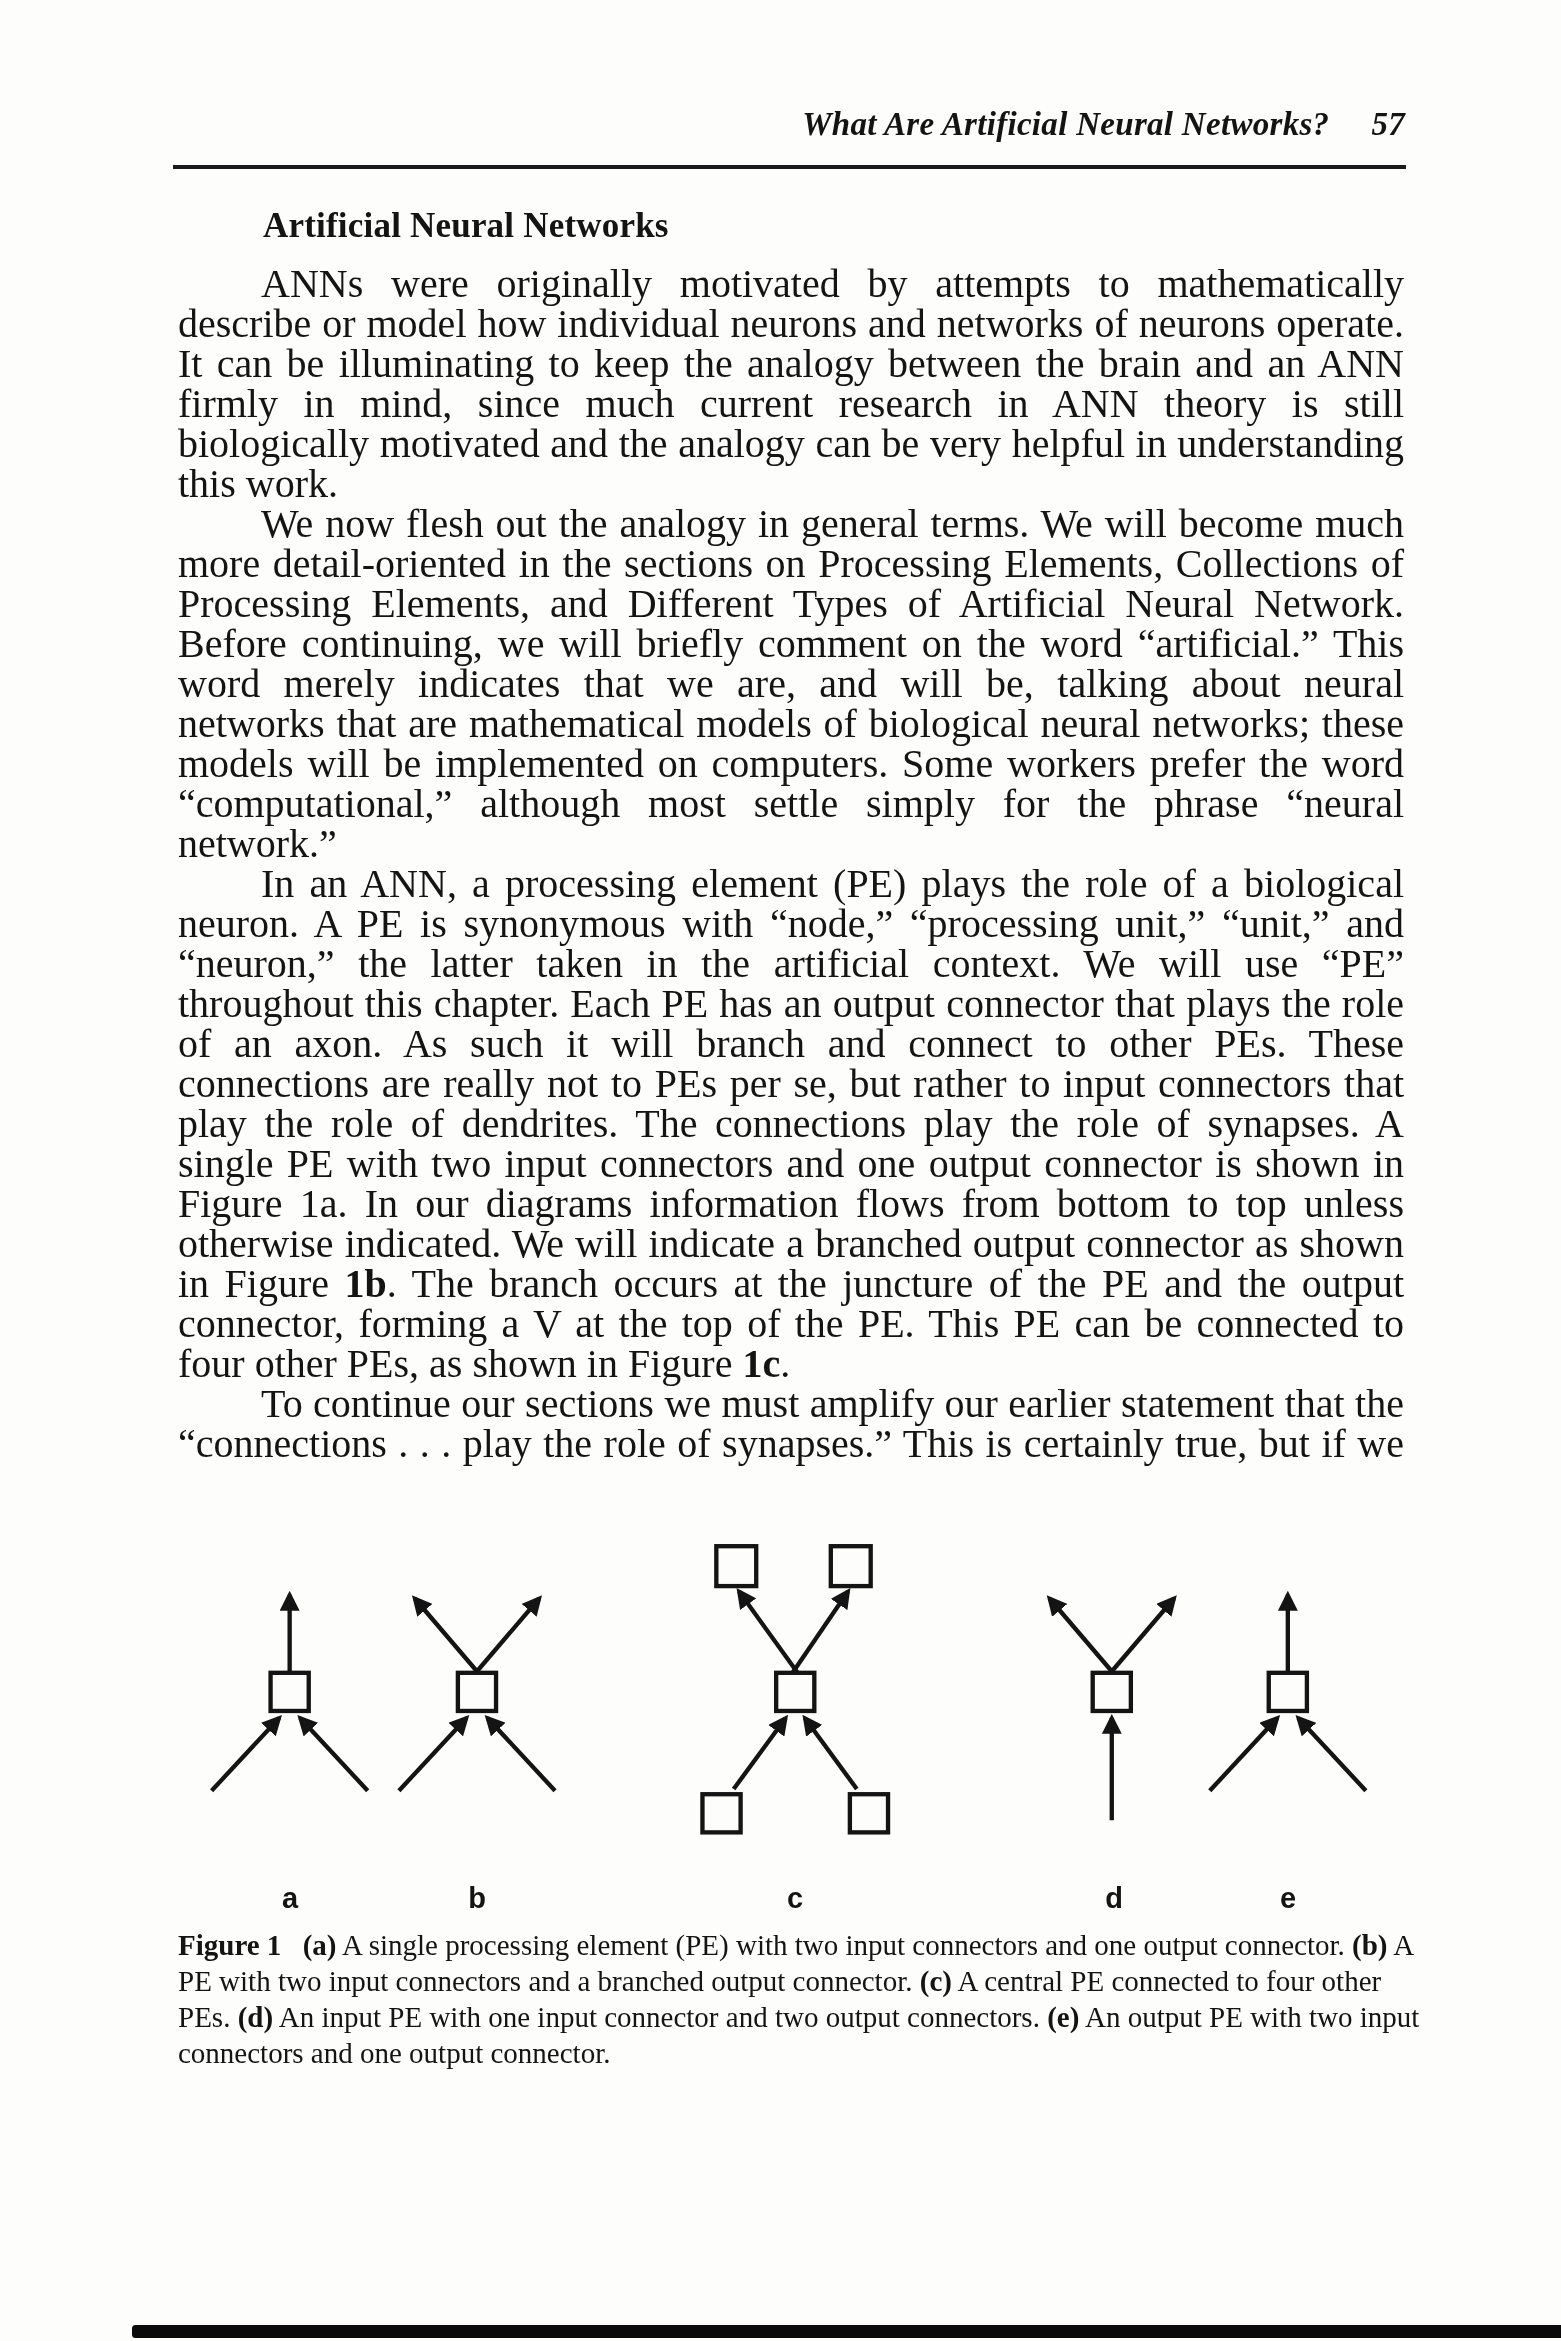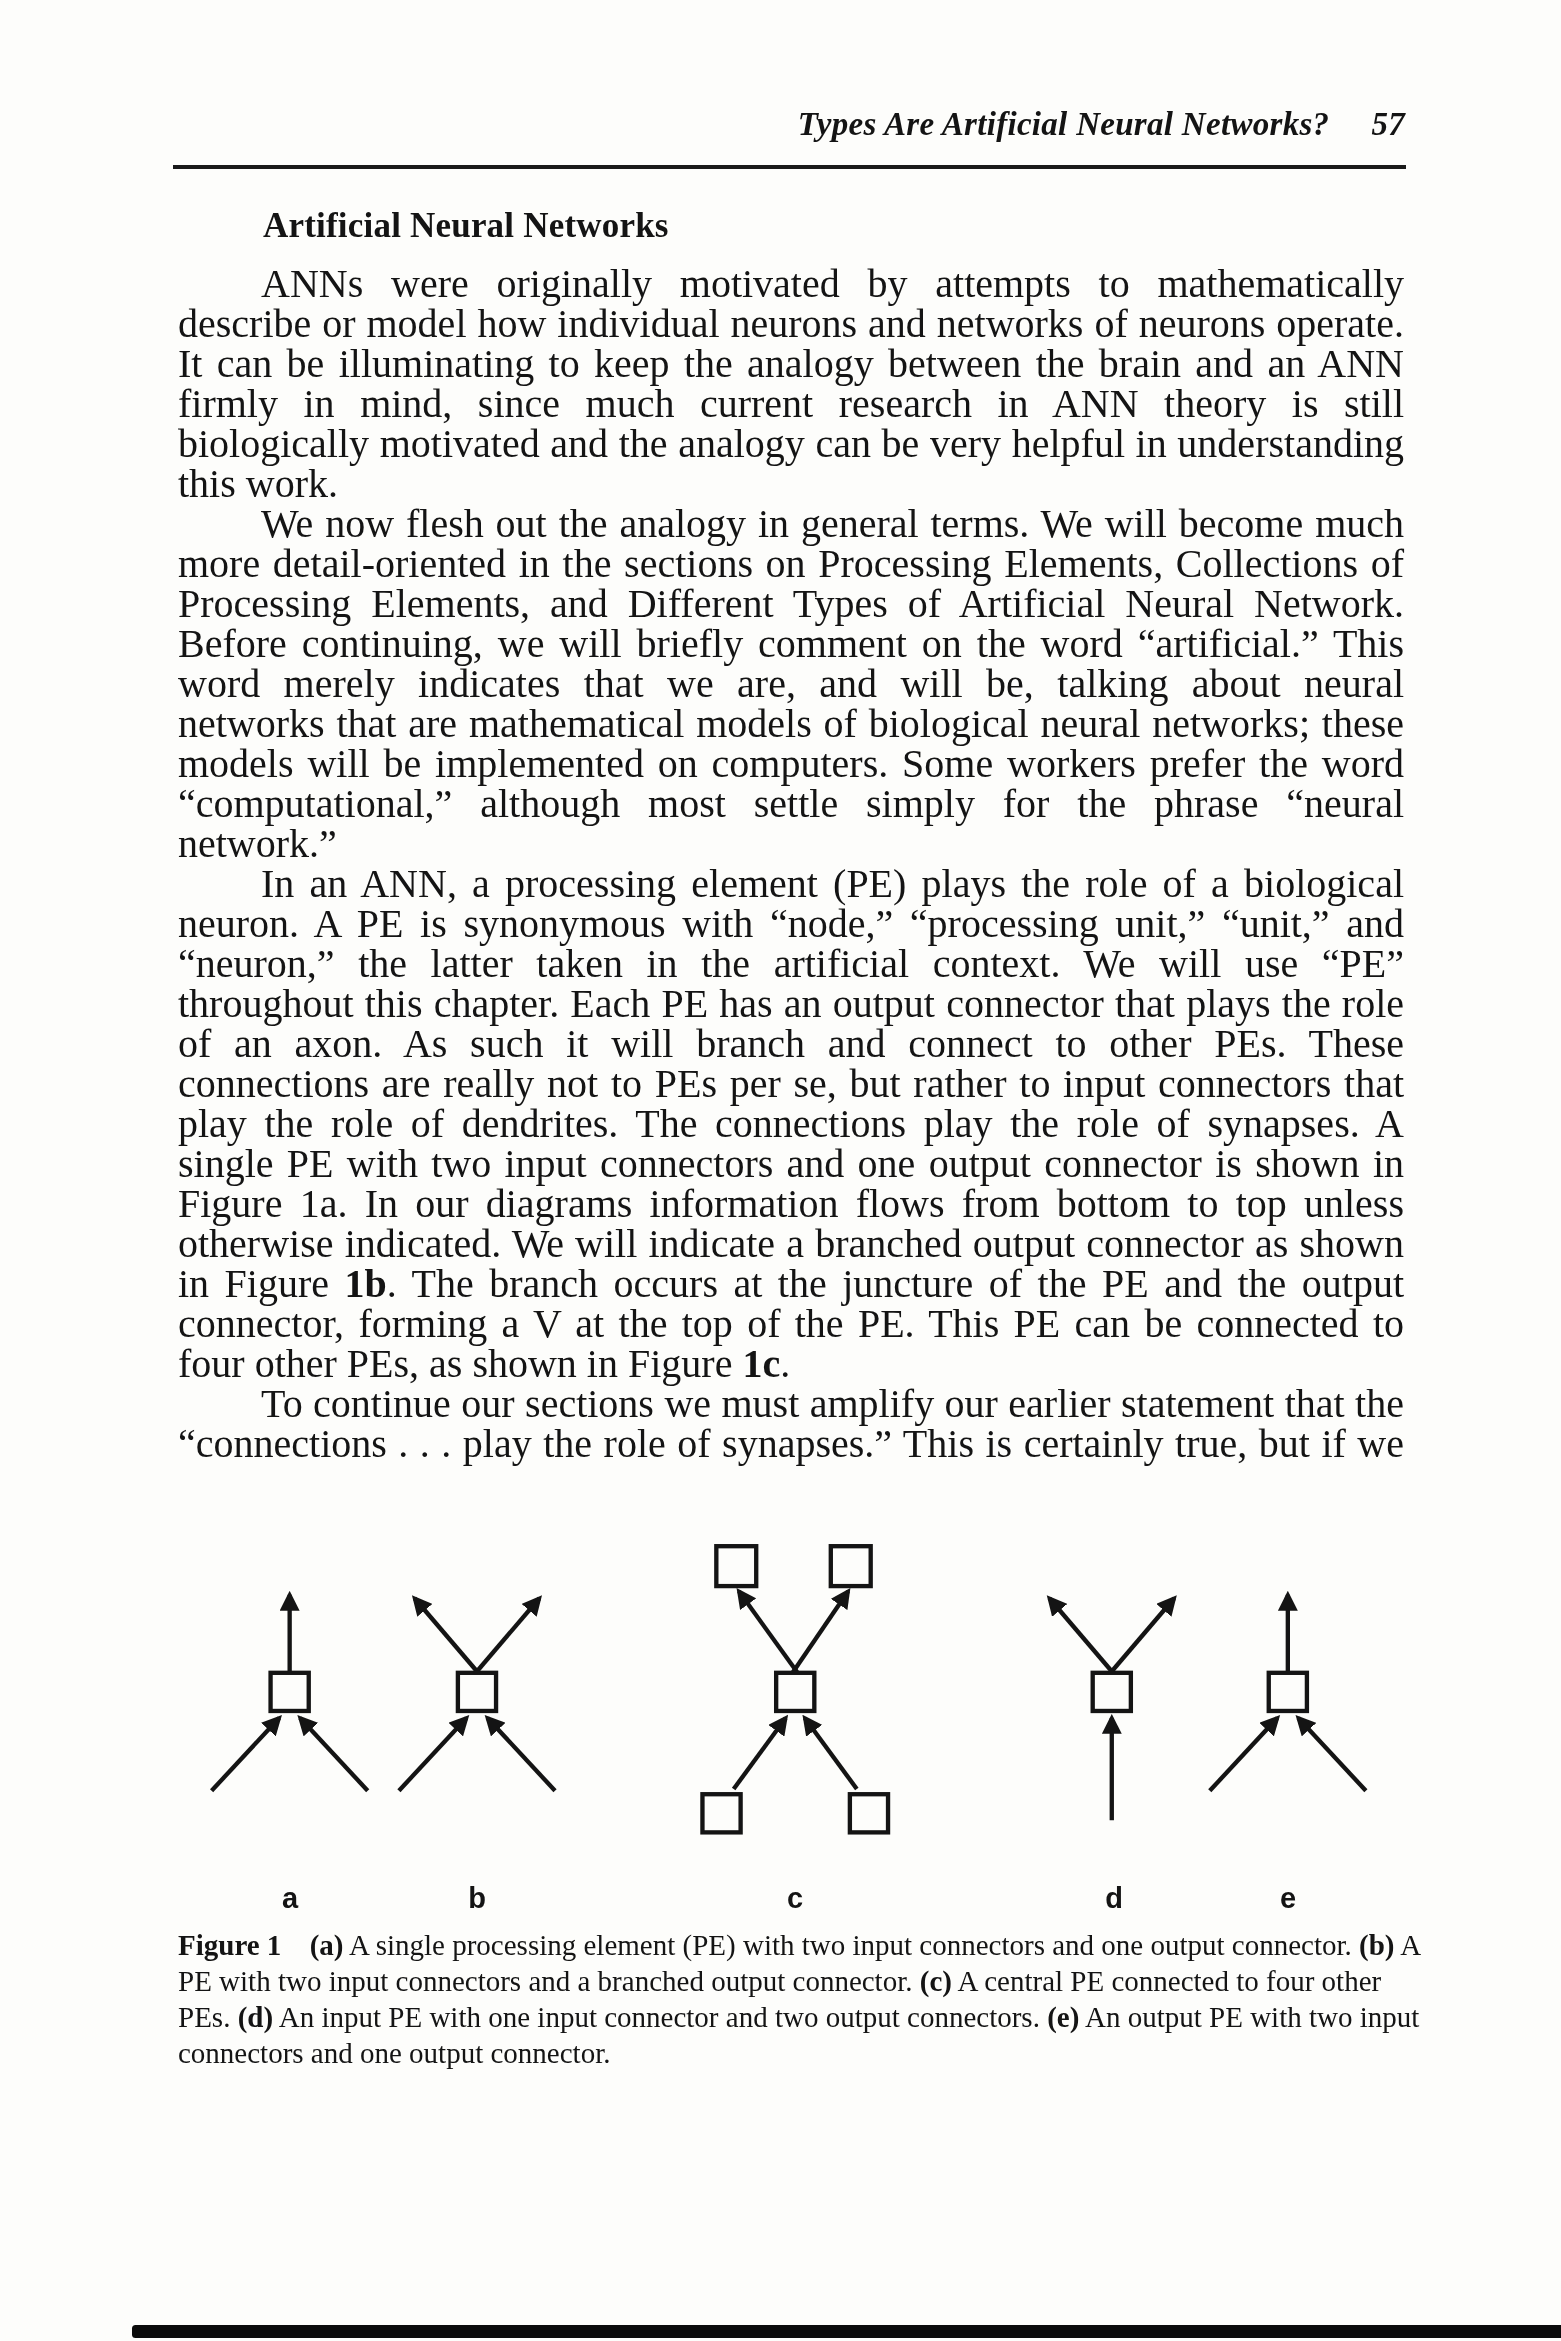--- a/index.html
+++ b/index.html
@@ -83,38 +83,38 @@
   .caption {
     position: absolute;
     top: 1927px;
     left: 178px;
     width: 1242px;
     margin: 0;
     font-size: 29px;
     line-height: 36px;
     text-align: left;
   }
-  .capfig { margin-right: 21px; }
+  .capfig { margin-right: 14px; }
   .scan-bar {
     position: absolute;
     top: 2325px;
     left: 132px;
     width: 1429px;
     height: 13px;
     background: #0b0b0b;
     border-radius: 3.5px 0 0 3.5px;
   }
 </style>
 </head>
 <body>
 
 <div class="page">
 
   <header class="running-header">
-    <span class="rh-title">Types Are Artificial Neural Networks?</span><span class="rh-num">57</span>
+    <span class="rh-title">What Are Artificial Neural Networks?</span><span class="rh-num">57</span>
   </header>
 
   <div class="rule"></div>
 
   <h1 class="section-title">Artificial Neural Networks</h1>
 
   <div class="bodytext">
     <p>ANNs were originally motivated by attempts to mathematically describe or model how individual neurons and networks of neurons operate. It can be illuminating to keep the analogy between the brain and an ANN firmly in mind, since much current research in ANN theory is still biologically motivated and the analogy can be very helpful in understanding this work.</p>
     <p>We now flesh out the analogy in general terms. We will become much more detail-oriented in the sections on Processing Elements, Collections of Processing Elements, and Different Types of Artificial Neural Network. Before continuing, we will briefly comment on the word “artificial.” This word merely indicates that we are, and will be, talking about neural networks that are mathematical models of biological neural networks; these models will be implemented on computers. Some workers prefer the word “computational,” although most settle simply for the phrase “neural network.”</p>
     <p><span>In an ANN, a </span><span class="i">processing element</span><span> (PE) plays the role of a biological neuron. A PE is synonymous with “node,” “processing unit,” “unit,” and “neuron,” the latter taken in the artificial context. We will use “PE” throughout this chapter. Each PE has an output connector that plays the role of an axon. As such it will branch and connect to other PEs. These connections are really not to PEs per se, but rather to input connectors that play the role of dendrites. The connections play the role of synapses. A single PE with two input connectors and one output connector is shown in Figure 1a. In our diagrams information flows from bottom to top unless otherwise indicated. We will indicate a branched output connector as shown in Figure </span><span class="b">1b</span><span>. The branch occurs at the juncture of the PE and the output connector, forming a V at the top of the PE. This PE can be connected to four other PEs, as shown in Figure </span><span class="b">1c</span><span>.</span></p>

